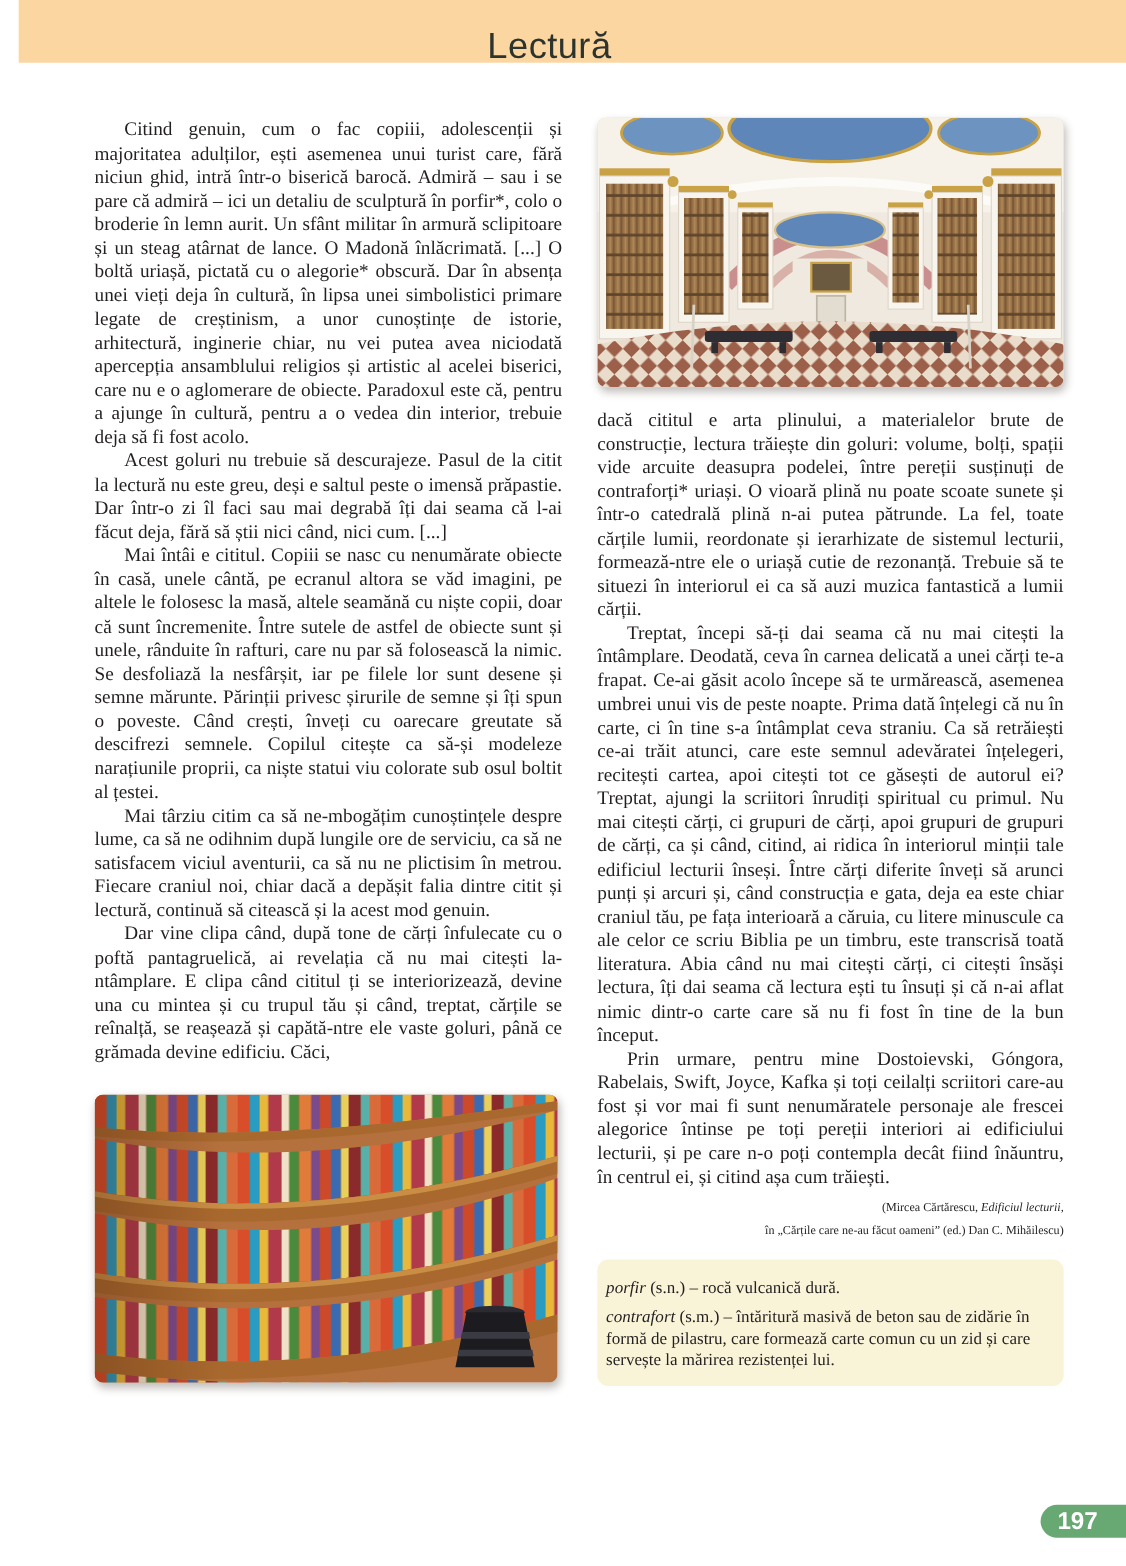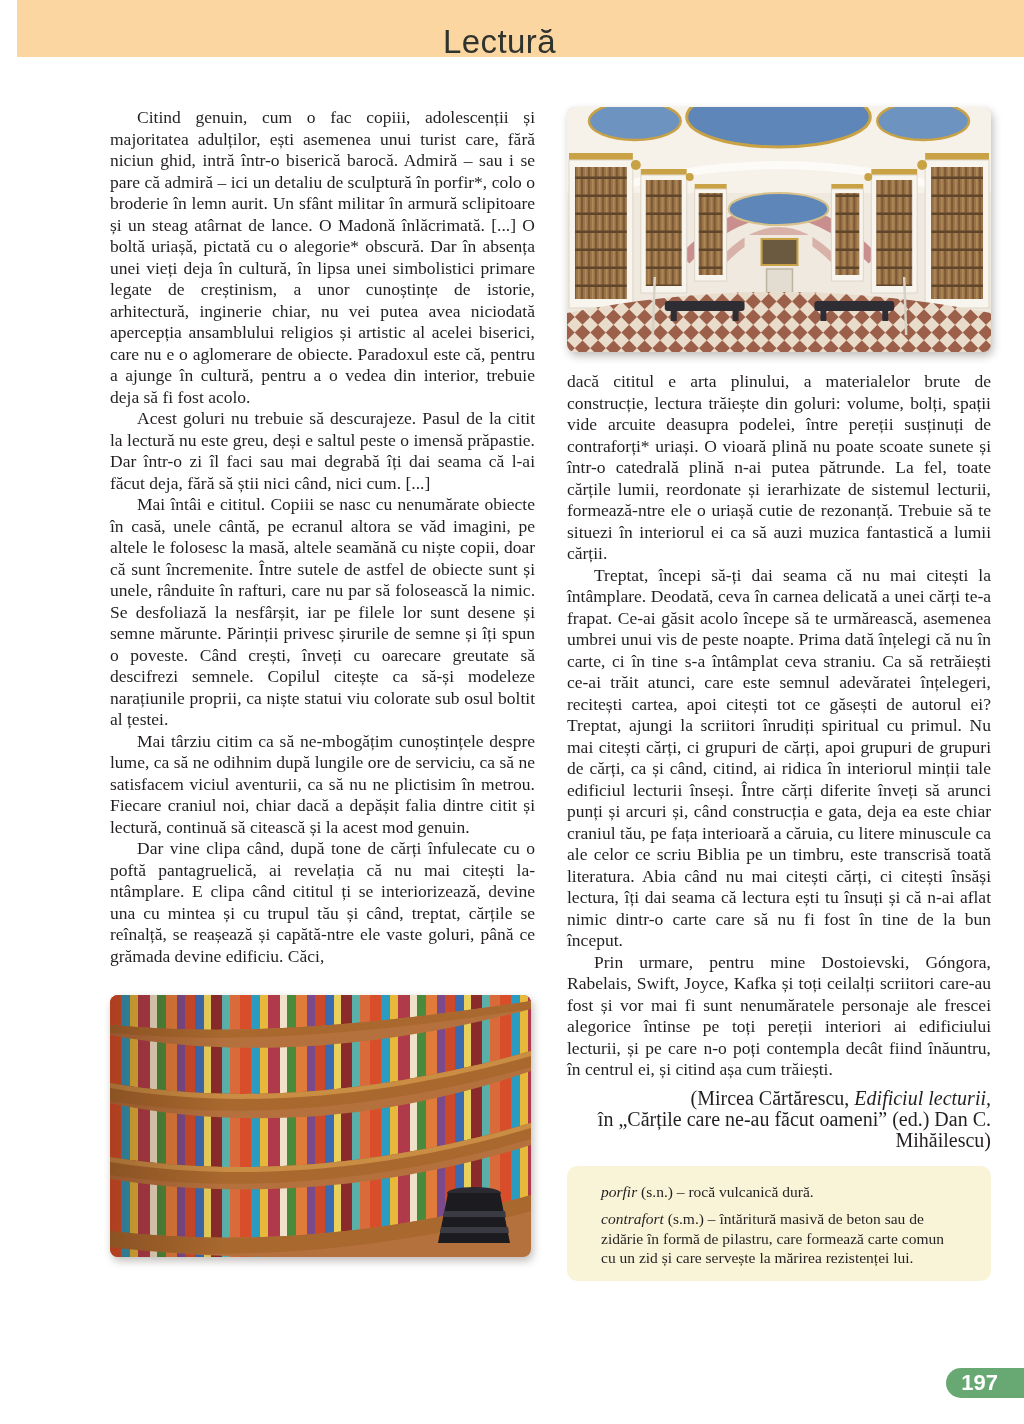--- a/index.html
+++ b/index.html
@@ -15,36 +15,36 @@
   }
   .page-title {
     font-family:"Liberation Sans","DejaVu Sans",sans-serif;
     font-size:33px; line-height:1; color:#2f332e; font-weight:500;
     letter-spacing:0.4px;
   }
   .col {
     position:absolute; top:107px; width:425px;
     font-size:17.5px; line-height:21.5px; text-align:justify;
   }
-  .col-left  { left:110px; }
-  .col-right { left:567px; width:424px; }
+  .col-left  { left:86px; }
+  .col-right { left:543px; width:424px; }
   p.body { margin:0; }
   p.indent { text-indent:27px; }
   .photo {
     border-radius:8px; overflow:hidden;
     box-shadow:2px 4px 8px rgba(60,50,40,.32); background:#ddd;
   }
   .photo svg { display:block; width:100%; height:100%; }
   .photo-lib { width:424px; height:245px; margin-bottom:19px; }
   .photo-shelves { width:421px; height:262px; margin-top:28px; }
-  .citation { margin:7px 0 0; text-align:right; font-size:20px; line-height:21px; }
+  .citation { margin:7px 0 0; text-align:right; font-size:11px; line-height:21px; }
   .citation p { margin:0; }
   .glossary {
     margin-top:15px; background:#f9f4d8; border-radius:10px;
-    padding:16px 34px 13px; font-size:15.5px; line-height:19.5px;
+    padding:16px 8px 13px; font-size:15.5px; line-height:19.5px;
     text-align:left;
   }
   .glossary p { margin:0 0 8px; }
   .glossary p:last-child { margin-bottom:0; }
   .page-badge {
     position:absolute; right:0; top:1368px; height:30px;
     background:#68a873; border-radius:15px 0 0 15px; color:#ffffff;
     font-family:"Liberation Sans","DejaVu Sans",sans-serif; font-weight:bold;
     font-size:22px; line-height:30px; padding:0 26px 0 15px;
     box-sizing:border-box;

